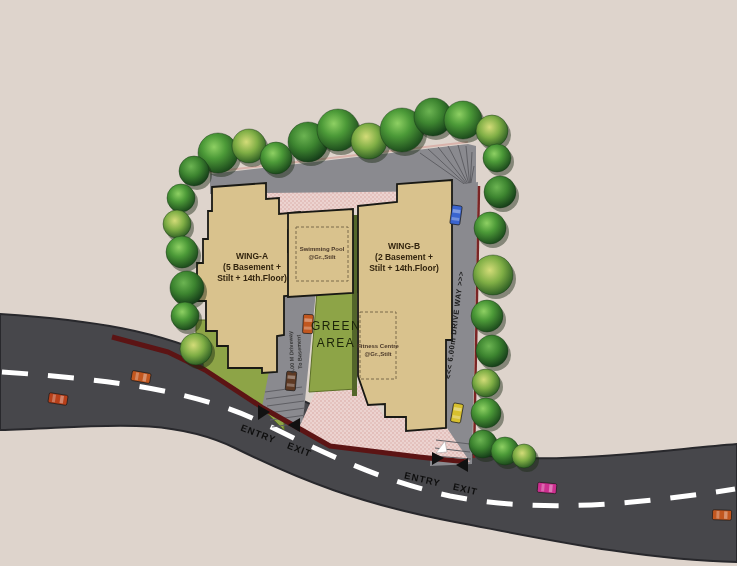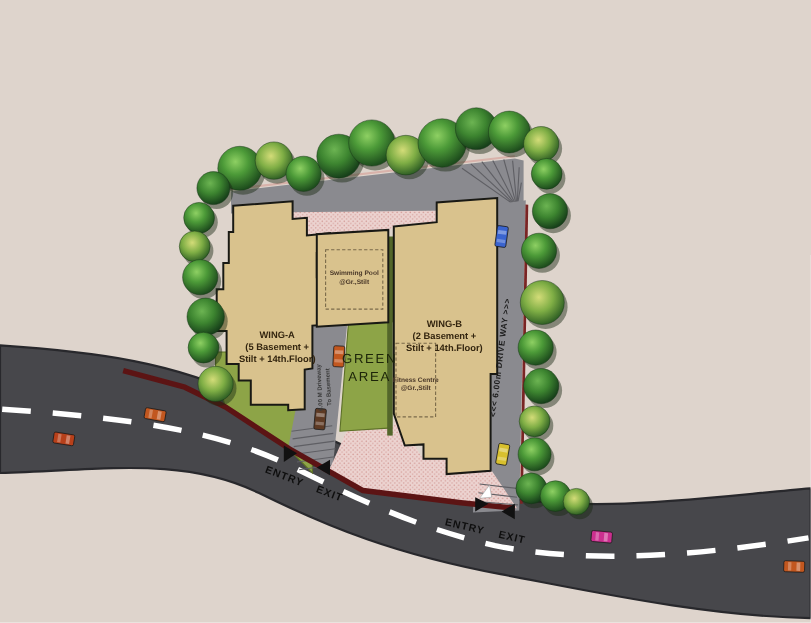--- a/index.html
+++ b/index.html
@@ -1,21 +1,21 @@
 <!DOCTYPE html>
 <html><head>
 <meta charset="utf-8">
 <style>
   html,body{margin:0;padding:0;}
   body{font-family:"Liberation Sans", sans-serif;}
   #canvas{position:relative;width:737px;height:566px;overflow:hidden;background:#ded4cc;}
   #canvas svg{position:absolute;left:0;top:0;}
   .lbl{position:absolute;transform:translate(-50%,-50%);text-align:center;white-space:pre-line;
        color:#2f2310;font-weight:bold;line-height:1.3;pointer-events:none;}
-  .wing-lbl{font-size:8.5px;color:#33250f;margin-top:48px;}
+  .wing-lbl{font-size:8.5px;color:#33250f;}
   .small-lbl{font-size:6px;color:#4a3829;line-height:1.35;}
   .green-lbl{font-size:12px;font-weight:400;letter-spacing:1.5px;color:#1c2409;line-height:1.45;}
   .rot-basement{transform:translate(-50%,-50%) rotate(-93deg);font-size:5.5px;color:#3a3a3a;line-height:1.4;white-space:pre-line;}
   .rot-driveway{transform:translate(-50%,-50%) rotate(-83deg);font-size:7.5px;letter-spacing:.6px;color:#1c1c1c;white-space:nowrap;}
   .entry-exit{display:flex;gap:13px;white-space:nowrap;font-size:9.5px;letter-spacing:1px;color:#0e0e0e;}
   .entry-exit-left{transform:translate(-50%,-50%) rotate(21deg);}
   .entry-exit-right{transform:translate(-50%,-50%) rotate(13deg);}
 </style>
 </head>
 <body>

